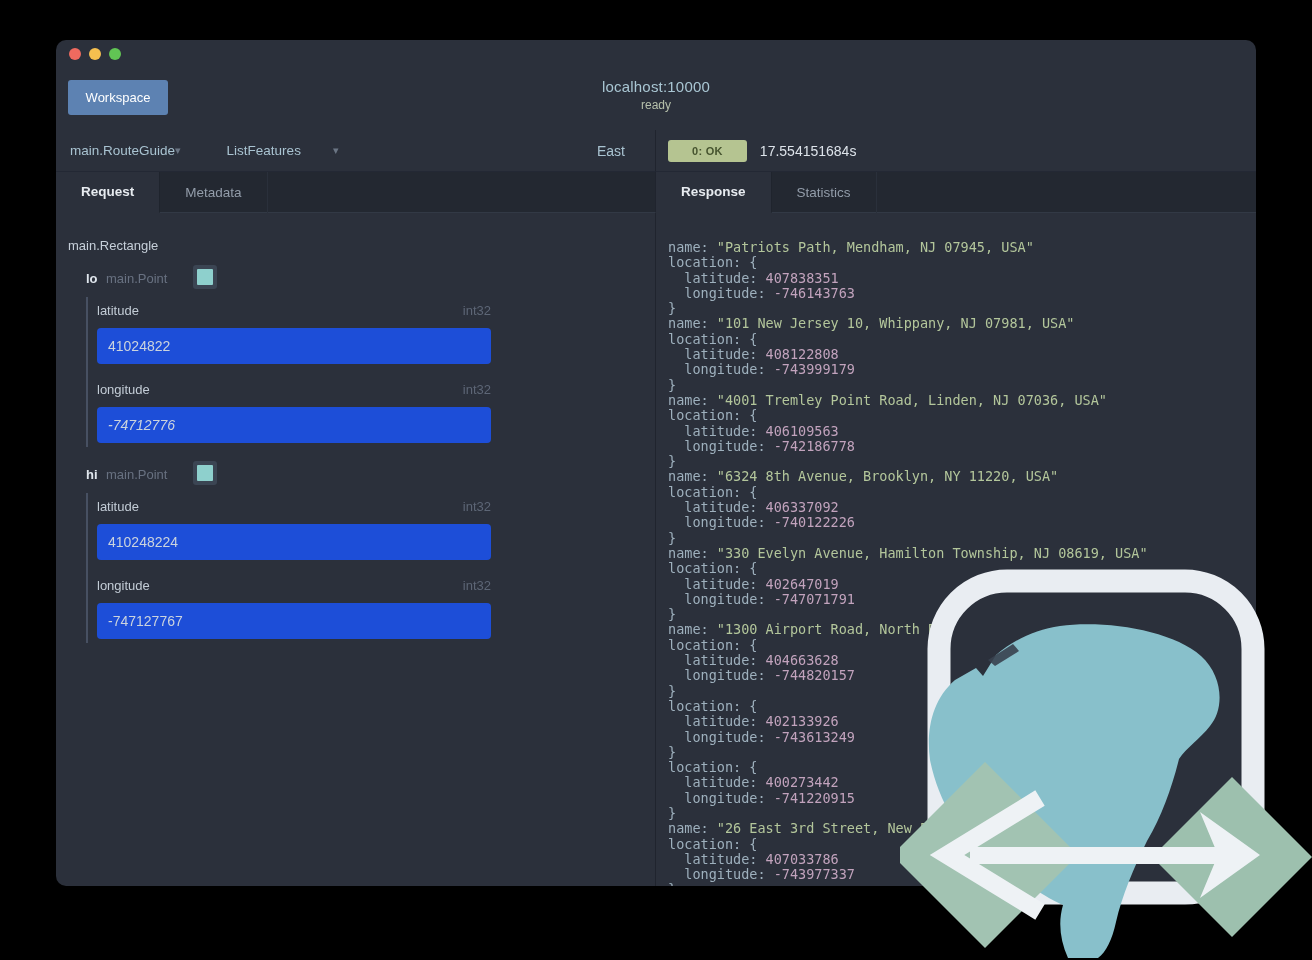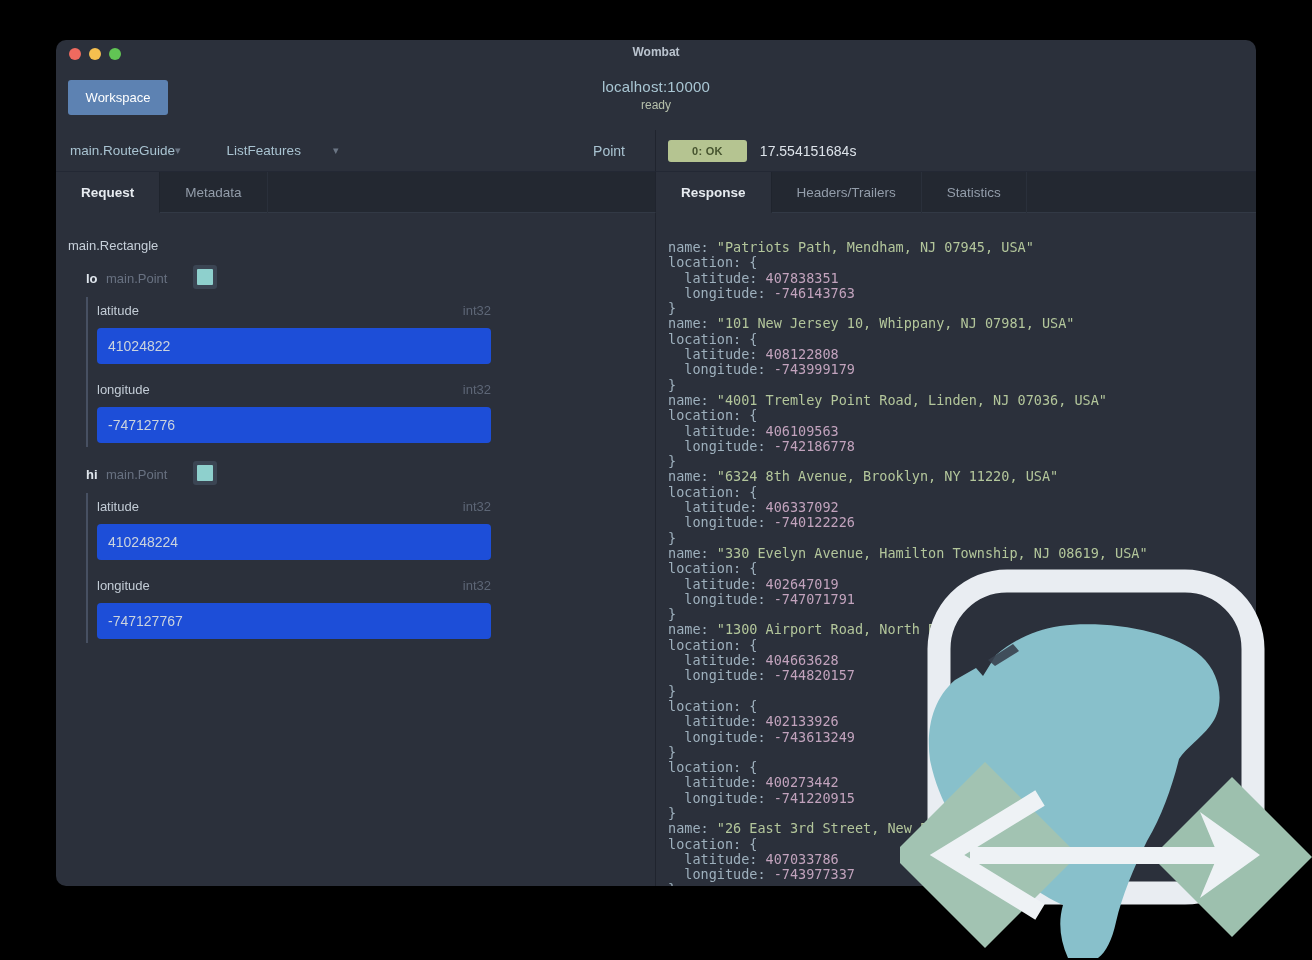--- a/index.html
+++ b/index.html
@@ -35,21 +35,21 @@
   .select.method { margin-left:46px; gap:32px; }
   .chev { font-size:11px; color:#6b7584; }
   .send-btn { margin-left:auto; margin-right:30px; background:none; border:none;
     color:#a9c3d1; font-size:14px; font-family:inherit; cursor:pointer; }
   .status-badge { margin-left:12px; background:#b5c491; color:#46542f; font-size:11px;
     font-weight:bold; padding:5px 24px; border-radius:3px; letter-spacing:.3px; }
   .duration { margin-left:13px; font-size:14px; color:#dde3ea; }
 
   
   .tab-row { position:absolute; top:132px; height:41px; background:#232831;
-    border-bottom:1px solid #323945; display:flex; }
+    border-bottom:1px solid #323945; display:flex;align-items:center; }
   .tab-row.left { left:0; width:599px; }
   .tab-row.right { left:599px; width:601px; border-left:1px solid #20242e; }
   .tab { height:41px; display:flex; align-items:center; justify-content:center;
     padding:0 25px; font-size:13.5px; color:#939daa; cursor:pointer; border-right:1px solid #2a303b; }
   .tab.active { background:#2b303b; color:#e7ebf0; font-weight:bold; border-right:1px solid #1f242d;
     border-bottom:1px solid #2b303b; }
 
   
   .left-content { position:absolute; left:0; top:173px; width:599px; height:673px; }
   .right-content { position:absolute; left:599px; top:173px; width:601px; height:673px;
@@ -90,53 +90,51 @@
 <body>
 
 <div class="window">
 
   <div class="titlebar">
     <div class="traffic">
       <div class="light red"></div>
       <div class="light yellow"></div>
       <div class="light green"></div>
     </div>
-    <div class="window-title">Wombat</div>
   </div>
 
   <button class="workspace-btn">Workspace</button>
   <div class="server">
     <div class="server-address">localhost:10000</div>
     <div class="server-status">ready</div>
   </div>
 
   <div class="request-bar">
     <div class="select service">
       <span>main.RouteGuide</span>
       <span class="chev">▾</span>
     </div>
     <div class="select method">
       <span>ListFeatures</span>
       <span class="chev">▾</span>
     </div>
-    <button class="send-btn">Point</button>
+    <button class="send-btn">East</button>
   </div>
 
   <div class="response-bar">
     <span class="status-badge">0: OK</span>
     <span class="duration">17.554151684s</span>
   </div>
 
   <div class="tab-row left">
       <div class="tab active">Request</div>
       <div class="tab">Metadata</div>
     </div>
   <div class="tab-row right">
       <div class="tab active">Response</div>
-      <div class="tab">Headers/Trailers</div>
       <div class="tab">Statistics</div>
     </div>
 
   <div class="left-content">
     <div class="message-type">main.Rectangle</div>
     <div id="form-groups">
         <div class="field-group" style="top: 53px;">
           <div class="group-header">
             <span class="fname">lo</span>
             <span class="ftype">main.Point</span>
@@ -145,21 +143,21 @@
           <div class="guide"></div>
           <div class="f-label-row" style="top: 37px;">
             <span class="f-label">latitude</span>
             <span class="f-type">int32</span>
           </div>
           <input class="field-input" value="41024822" style="top: 62px;">
           <div class="f-label-row" style="top: 116px;">
             <span class="f-label">longitude</span>
             <span class="f-type">int32</span>
           </div>
-          <input class="field-input" value="-74712776" style="top: 141px;">
+          <input class="field-input" value="-74712776" style="top: 141px; font-style: italic;">
         </div>
         <div class="field-group" style="top: 249px;">
           <div class="group-header">
             <span class="fname">hi</span>
             <span class="ftype">main.Point</span>
             <div class="checkbox"></div>
           </div>
           <div class="guide"></div>
           <div class="f-label-row" style="top: 37px;">
             <span class="f-label">latitude</span>

